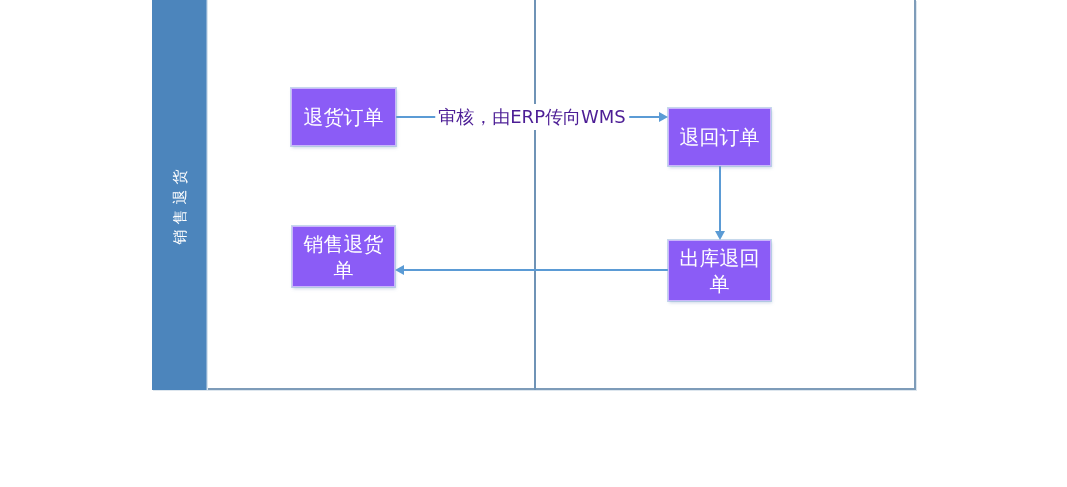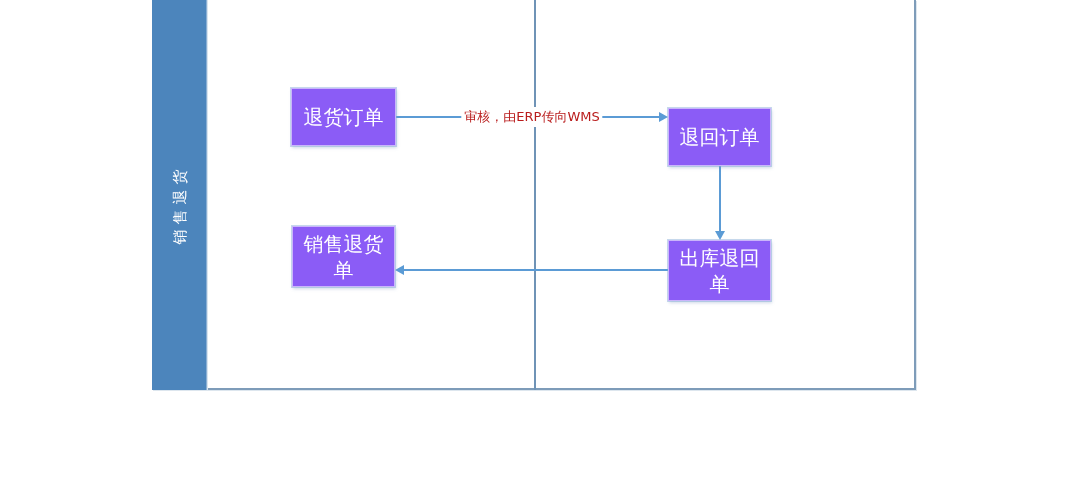--- a/index.html
+++ b/index.html
@@ -117,22 +117,22 @@
     border-top: 5px solid transparent;
     border-bottom: 5px solid transparent;
     border-right: 9px solid #5b9bd5;
   }
 
   
   .conn-label {
     position: absolute;
     transform: translate(-50%, -50%);
     background: #ffffff;
-    color: #b91c1c;
-    font-size: 13px;
+    color: #4c1d95;
+    font-size: 18px;
     white-space: nowrap;
     padding: 1px 3px;
     z-index: 4;
   }
   .c1-label { left: 532px; top: 117px; }
   .c3-label { left: 535px; top: 270px; }
 </style>
 </head>
 <body>
 

